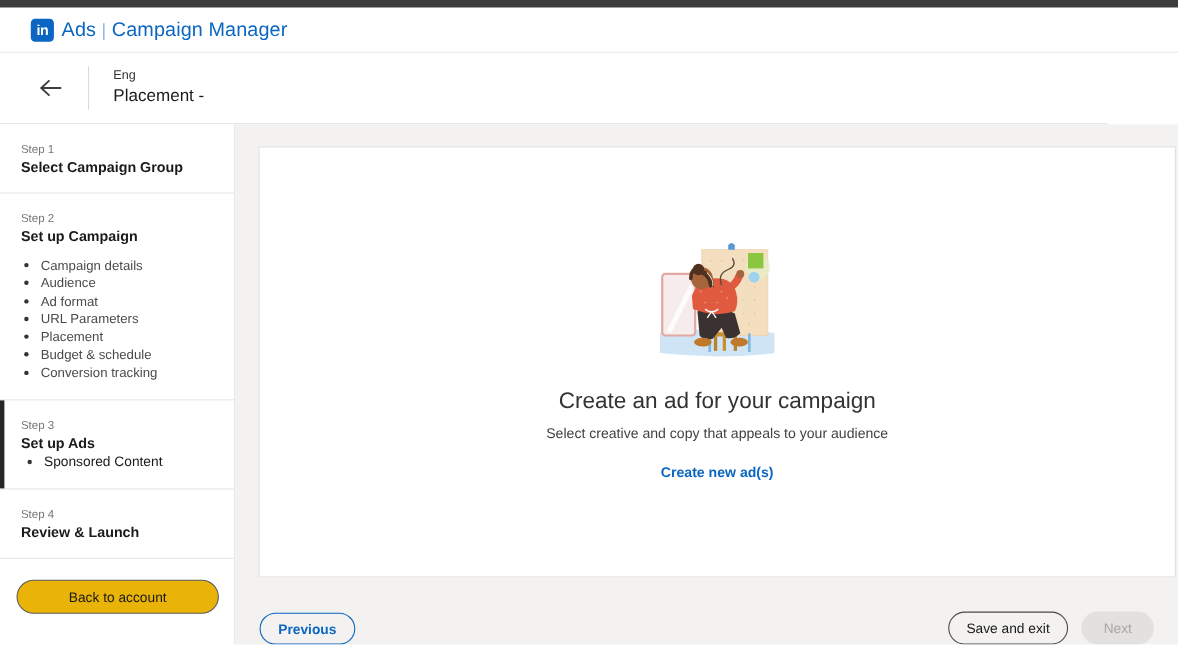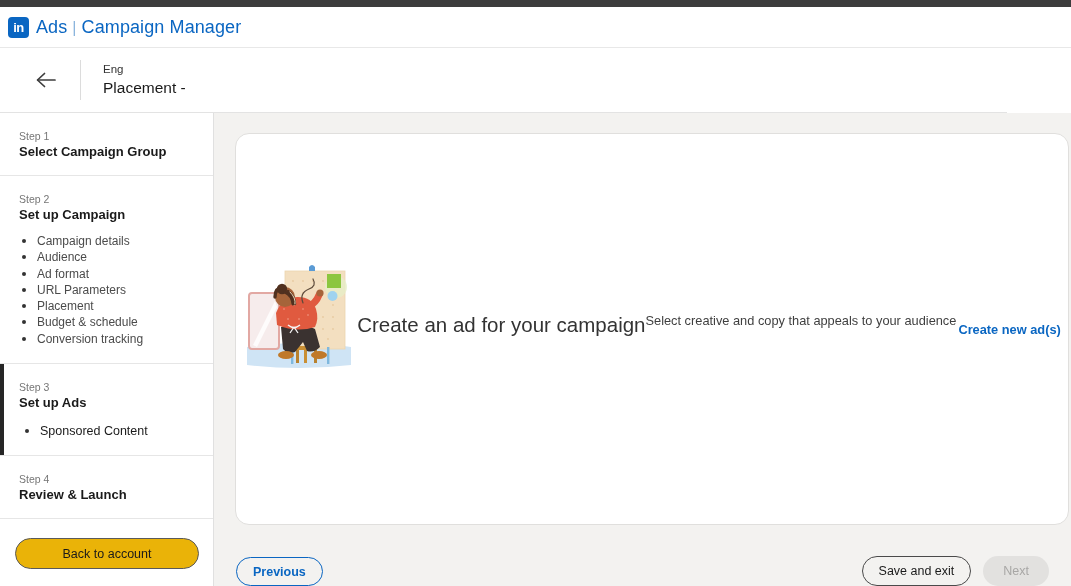--- a/index.html
+++ b/index.html
@@ -18,21 +18,21 @@
     background: #3c3c3c;
   }
 
   
   .global-header {
     position: absolute; top: 7px; left: 0;
     width: 1071px; height: 41px;
     background: #ffffff;
     border-bottom: 1px solid #e8e8e8;
     display: flex; align-items: center;
-    padding-left: 8px;
+    padding-left: 28px;
   }
   .li-logo {
     width: 21px; height: 21px;
     background: #0a66c2;
     border-radius: 4px;
     display: flex; align-items: center; justify-content: center;
     color: #ffffff;
     font-size: 13px; font-weight: bold;
     letter-spacing: -0.5px;
     line-height: 1;
@@ -111,21 +111,21 @@
     padding-left: 18px; position: relative;
     line-height: 16.3px;
     cursor: pointer;
   }
   .sublist li::before {
     content: "";
     position: absolute; left: 3px; top: 6px;
     width: 4px; height: 4px;
     background: #333333; border-radius: 50%;
   }
-  .sublist.ads-list { margin-top: 13px; }
+  .sublist.ads-list { margin-top: 2px; }
   .sublist.ads-list li { font-size: 12.5px; color: #1a1a1a; padding-left: 21px; }
   .sublist.ads-list li::before { left: 6px; top: 6px; }
 
   .back-account-wrap {
     padding: 19px 15px 0 15px;
   }
   .back-account-btn {
     width: 184px; height: 31px;
     border: 1px solid #5a5a5a;
     border-radius: 16px;
@@ -139,22 +139,22 @@
   .main {
     position: absolute; top: 113px; left: 214px;
     width: 857px; height: 473px;
     background: #f3f2f0;
   }
   .content-card {
     position: absolute; top: 20px; left: 21px;
     width: 834px; height: 392px;
     background: #ffffff;
     border: 1px solid #e0dfdd;
-    border-radius: 14px;
-    display: flex; flex-direction: row;
+    border-radius: 0;
+    display: flex; flex-direction: column;
     align-items: center; justify-content: center;
   }
 
   
   .illustration { width: 116px; height: 112px; margin-bottom: 24px; }
 
   
   .empty-title {
     font-size: 20.5px; color: #333333; font-weight: 400;
     margin-bottom: 9px; text-align: center;

